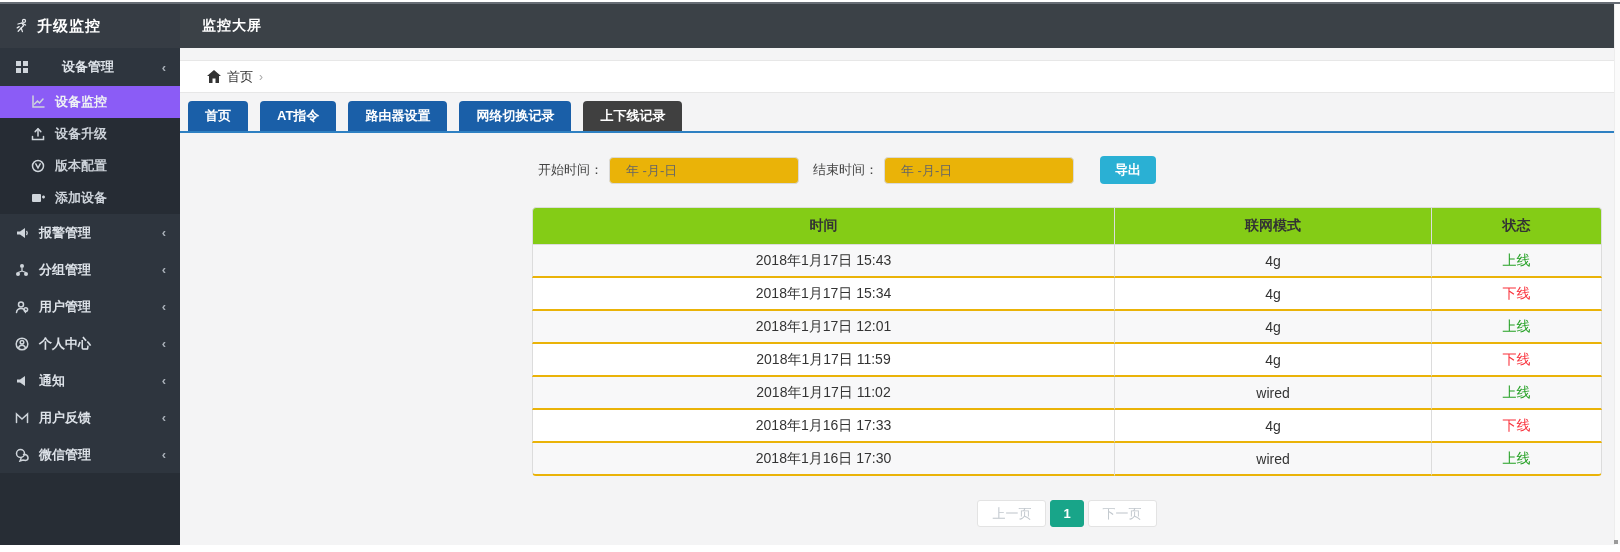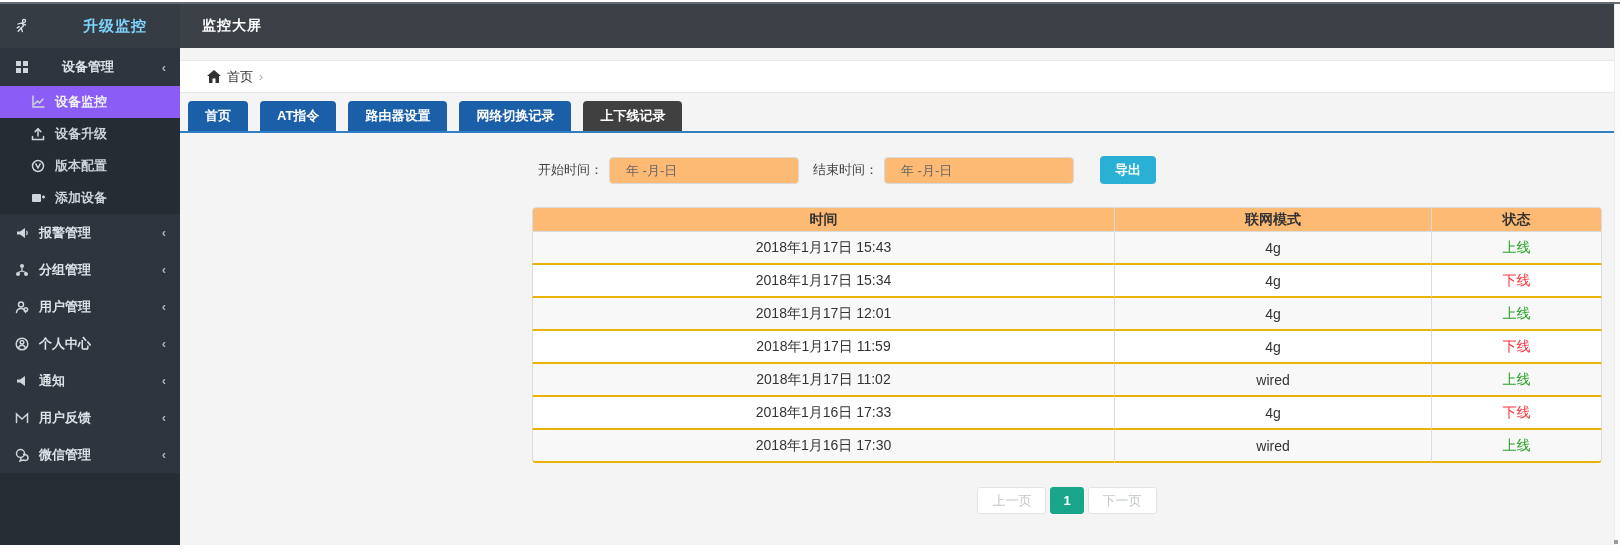--- a/index.html
+++ b/index.html
@@ -6,21 +6,21 @@
   body { font-family:"Liberation Sans","DejaVu Sans",sans-serif; background:#fff; }
   .page { position:relative; width:1620px; height:552px; background:#fff; overflow:hidden; }
 
   
   .edge-white { position:absolute; left:0; top:0; width:100%; height:2px; background:#ffffff; }
   .edge-gray  { position:absolute; left:0; top:2px; width:100%; height:2px; background:#676d75; }
 
   
   .sidebar { position:absolute; left:0; top:4px; width:180px; height:541px; background:#272d35; color:#dde2e8; }
   .logo { height:44px; background:#363c44; display:flex; align-items:center; padding-left:14px; gap:7px; }
-  .logo-text { font-size:15px; font-weight:bold; color:#7dd3fc; letter-spacing:1px;margin-left:46px; }
+  .logo-text { font-size:15px; font-weight:bold; color:#ffffff; letter-spacing:1px; }
   .menu-item { display:flex; align-items:center; gap:9px; padding:0 14px; cursor:pointer; }
   .menu-item.top { height:37px; background:#2e353e; font-size:13px; font-weight:bold; color:#dde2e8; }
   .menu-item.top.first { height:38px;gap:32px; }
   .submenu { background:#262c34; }
   .menu-item.sub { height:32px; padding-left:30px; font-size:13px; font-weight:bold; color:#ccd2d9; }
   .menu-item.sub.active { background:#8b5cf6; color:#eef1f4; }
   .mi-icon { width:16px; height:16px; display:inline-flex; align-items:center; justify-content:center; flex:none; }
   .mi-icon svg { display:block; }
   .mi-label { flex:1; white-space:nowrap; }
   .mi-chevron { color:#aab1b9; font-size:13px; font-weight:bold; }
@@ -35,28 +35,28 @@
   .bc-home { display:inline-flex; align-items:center; gap:5px; color:#333; cursor:pointer; }
   .bc-sep { color:#a9a9a9; font-size:12px; }
 
   .tabs { margin:8px 0 0 8px; height:30px; display:flex; gap:12px; }
   .tab { height:30px; line-height:30px; padding:0 17px; background:#1a5fa8; color:#fff; font-size:13px; font-weight:bold; border-radius:4px 4px 0 0; cursor:pointer; white-space:nowrap; }
   .tab.active { background:#404040; }
   .tab-underline { height:2px; background:#2e80c2; width:100%; }
 
   .filter-row { margin:23px 0 0 358px; height:28px; display:flex; align-items:center; }
   .filter-label { font-size:13px; color:#444; margin-right:6px; white-space:nowrap; }
-  .date-input { width:190px; height:27px; border:1px solid #d9d9d9; border-radius:4px; background:#fdba74; font-size:13px; color:#555; padding-left:16px; outline:none; font-family:inherit; }
+  .date-input { width:190px; height:27px; border:1px solid #d9d9d9; border-radius:4px; background:#eab308; font-size:13px; color:#555; padding-left:16px; outline:none; font-family:inherit; }
   .date-input::placeholder { color:#666; }
   .gap10 { width:14px; }
   .export-btn { margin-left:26px; width:56px; height:28px; background:#2ab0d4; color:#fff; font-size:13px; font-weight:bold; border:none; border-radius:4px; cursor:pointer; font-family:inherit; }
 
   .records { margin:23px 0 0 352px; width:1070px; border-collapse:separate; border-spacing:0; background:#fff; font-size:14px; color:#333; border-radius:4px; }
   .records th, .records td { border-right:1px solid #dcdcdc; border-bottom:2px solid #eab308; text-align:center; }
-  .records th { height:25px; background:#fdba74; font-weight:bold; border-bottom:1px solid #dcdcdc; }
+  .records th { height:38px; background:#84cc16; font-weight:bold; border-bottom:1px solid #dcdcdc; }
   .records td { height:33px; }
   .records tr > *:first-child { border-left:1px solid #dcdcdc; }
   .records thead th { border-top:1px solid #dcdcdc; }
   .records thead th:first-child { border-top-left-radius:4px; }
   .records thead th:last-child { border-top-right-radius:4px;margin-top:24px; }
   .records tbody tr:nth-child(odd) td { background:#f8f8f9; }
   .records tbody tr:last-child td:first-child { border-bottom-left-radius:4px; }
   .records tbody tr:last-child td:last-child { border-bottom-right-radius:4px; }
   .col-time { width:583px; } .col-mode { width:317px; } .col-status { width:170px; }
   

